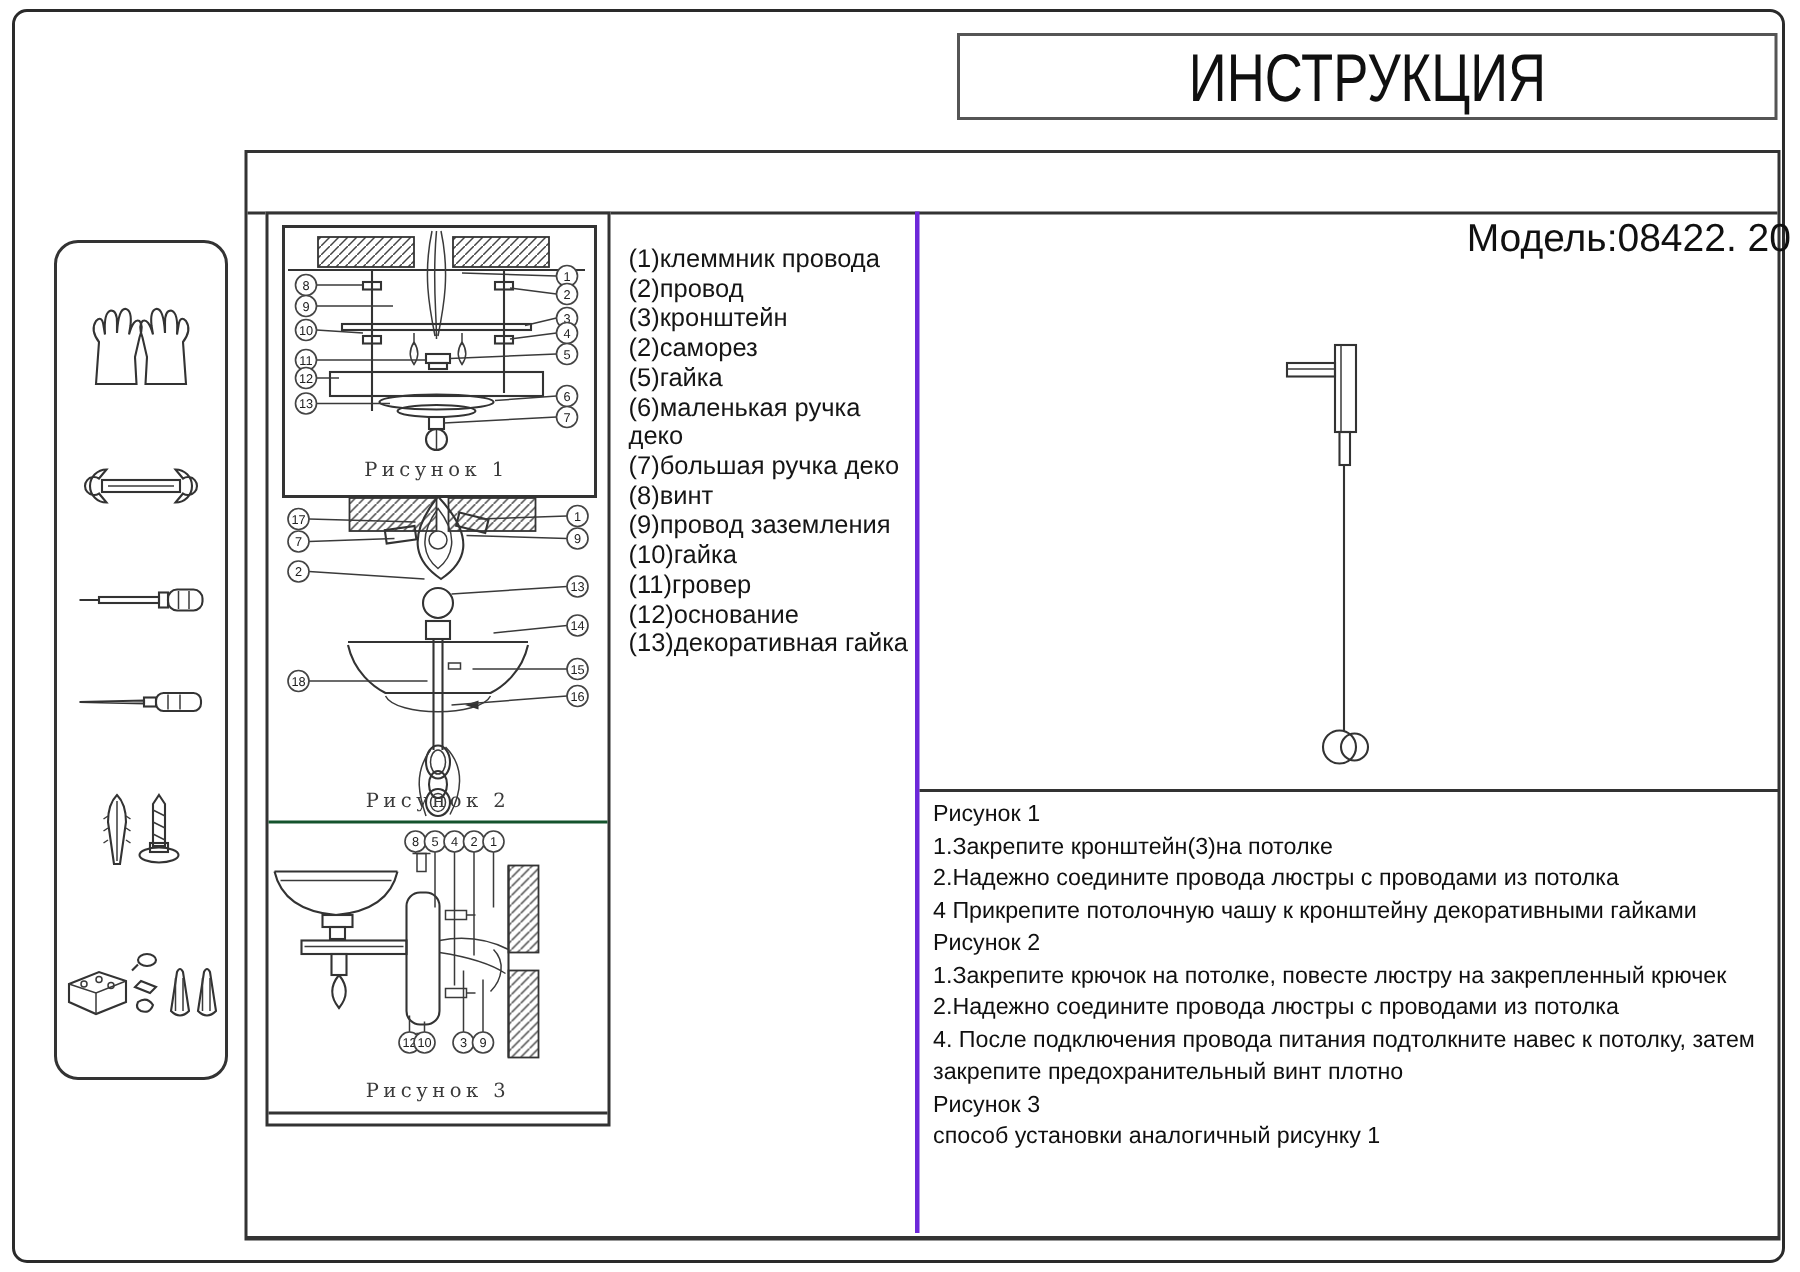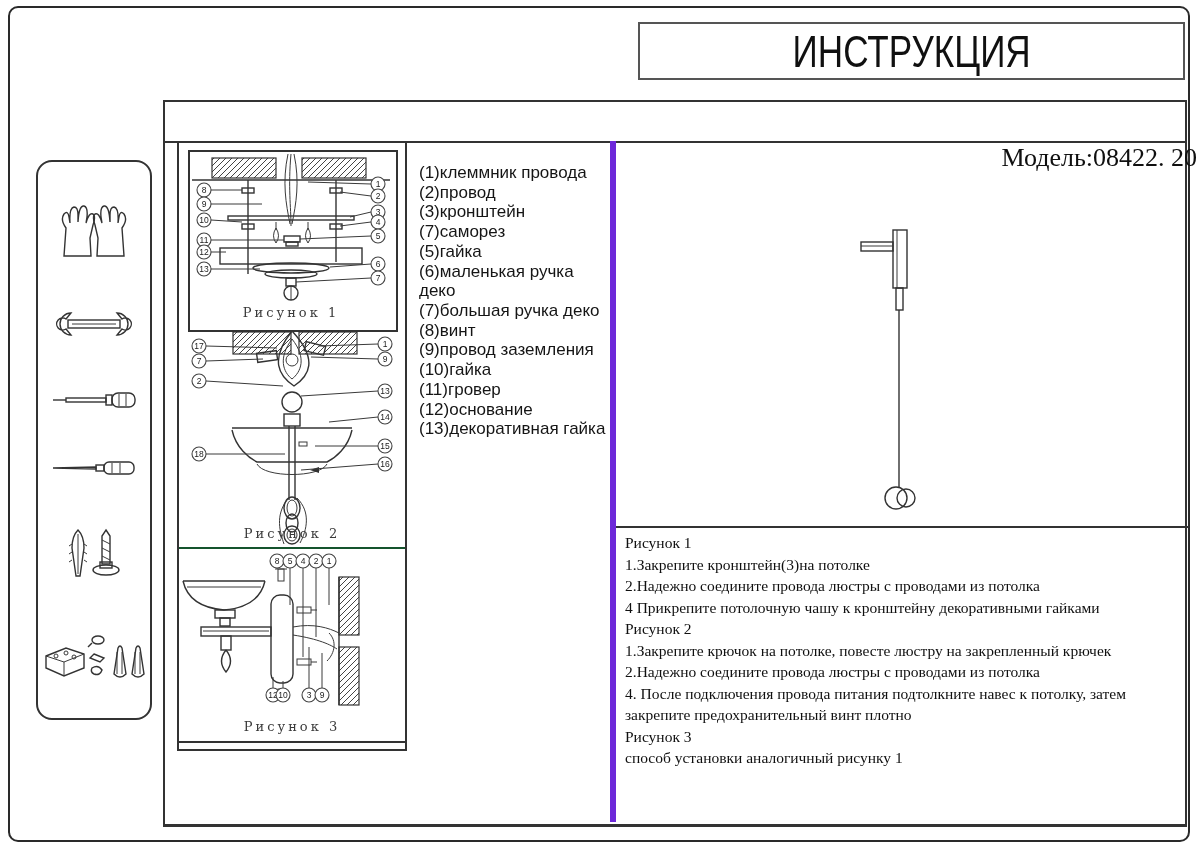--- a/index.html
+++ b/index.html
@@ -17,21 +17,21 @@
   .main-topline{position:absolute;left:0;top:39px;width:100%;height:0;border-top:2px solid #333;}
 
   .figures-panel{position:absolute;left:12px;top:39px;width:226px;height:606px;border:2px solid #333;background:#fff;}
   .fig1-box{position:absolute;left:9px;top:7px;width:206px;height:178px;border:2px solid #333;}
   .fig2-area{position:absolute;left:0;top:187px;width:226px;height:217px;border-bottom:2px solid #14532d;}
   .fig3-area{position:absolute;left:0;top:406px;width:226px;height:192px;border-bottom:2px solid #333;}
 
   .parts-list{position:absolute;left:254px;top:61px;width:188px;font-size:17px;line-height:1.16;color:#151515;}
   .part-line{margin:0;}
 
-  .right-section{position:absolute;left:445px;top:39px;width:573px;height:681px;border-left:6px solid #6d28d9;font-family:Liberation Serif, serif;}
+  .right-section{position:absolute;left:445px;top:39px;width:573px;height:681px;border-left:3px solid #6d28d9;}
   .model-label{position:absolute;top:2px;right:-8px;font-size:26px;white-space:nowrap;color:#101010;}
   .hook-diagram{position:absolute;left:235px;top:85px;}
   .right-divider{position:absolute;left:0;top:385px;width:100%;height:0;border-top:2px solid #333;}
   .instructions{position:absolute;left:9px;top:391px;width:562px;font-size:15.5px;line-height:21.5px;color:#101010;}
 
   .lineart{stroke:#333;fill:none;stroke-width:1.4;}
   .lineart-thin{stroke:#3a3a3a;fill:none;stroke-width:1;}
   .callout-circle{fill:#fff;stroke:#444;stroke-width:1.1;}
   .callout-num{font-family:"Liberation Sans",sans-serif;font-size:8.5px;fill:#222;text-anchor:middle;}
   .fig-caption{font-family:"DejaVu Serif",serif;font-size:13px;letter-spacing:3px;fill:#3a3a3a;text-anchor:middle;}
@@ -322,21 +322,21 @@
           <text class="callout-num" x="143" y="149">9</text>
         <text class="fig-caption" x="113" y="182">Рисунок 3</text>
       </svg>
     </div>
   </div>
 
   <div class="parts-list">
       <div class="part-line">(1)клеммник провода</div>
       <div class="part-line">(2)провод</div>
       <div class="part-line">(3)кронштейн</div>
-      <div class="part-line">(7)саморез</div>
+      <div class="part-line">(2)саморез</div>
       <div class="part-line">(5)гайка</div>
       <div class="part-line">(6)маленькая ручка деко</div>
       <div class="part-line">(7)большая ручка деко</div>
       <div class="part-line">(8)винт</div>
       <div class="part-line">(9)провод заземления</div>
       <div class="part-line">(10)гайка</div>
       <div class="part-line">(11)гровер</div>
       <div class="part-line">(12)основание</div>
       <div class="part-line">(13)декоративная гайка</div>
     </div>

